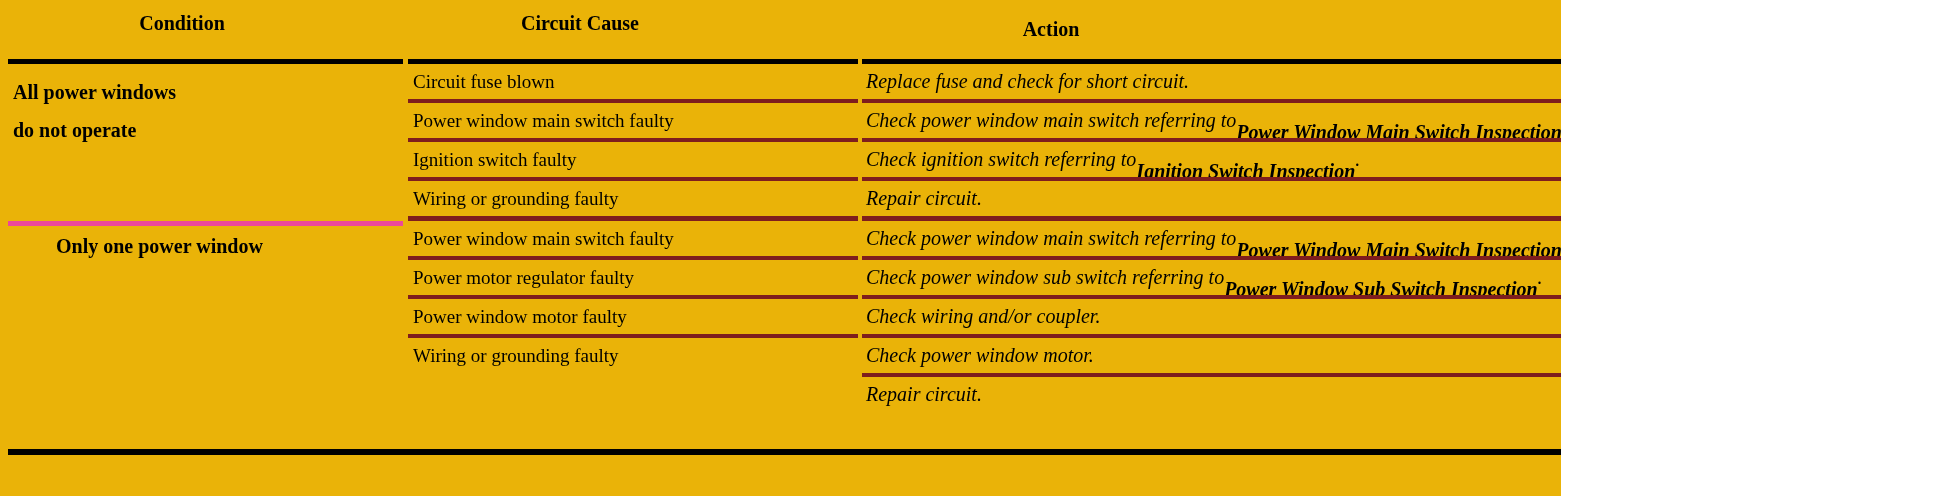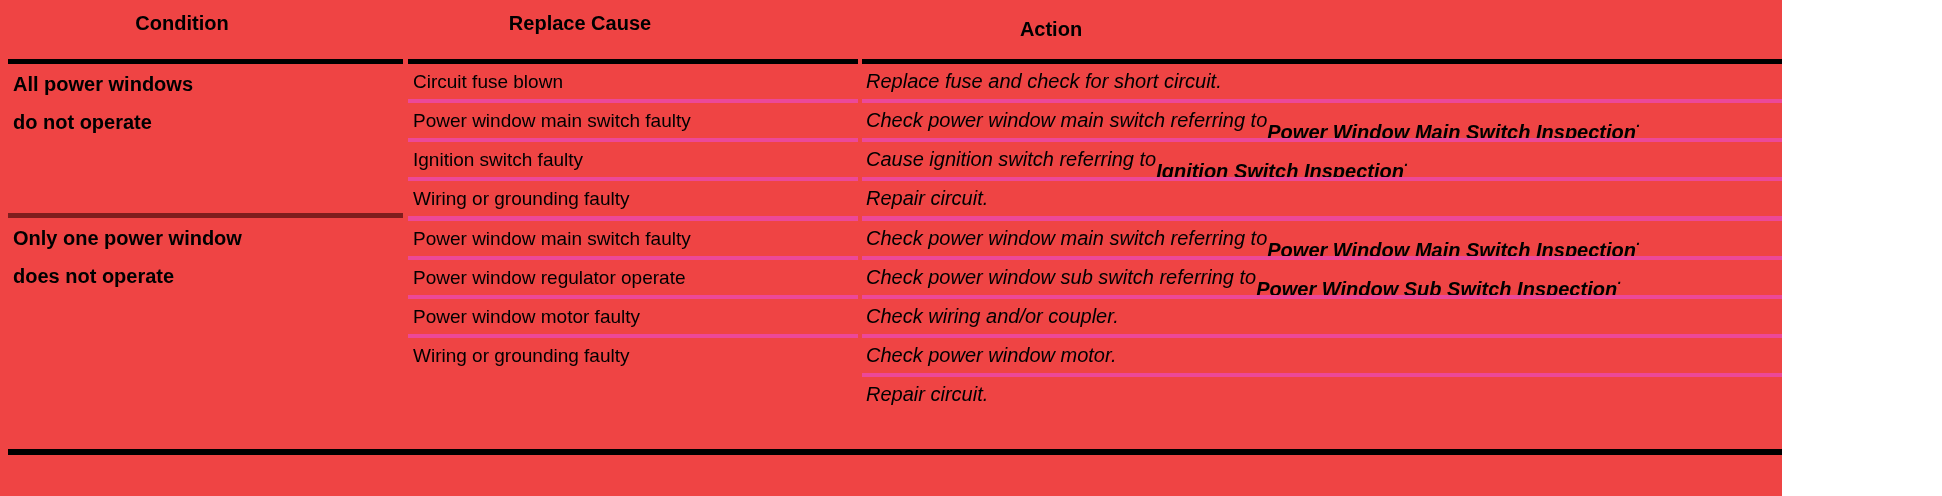--- a/index.html
+++ b/index.html
@@ -1,87 +1,86 @@
 <!DOCTYPE html>
 <html><head>
 <meta charset="utf-8">
 <style>
   html,body{margin:0;padding:0;background:#fff;}
-  #page{position:relative;width:1782px;height:496px;background:#ef4444;overflow:hidden;
-        font-family:Liberation Sans, sans-serif;color:#000;}
+  #page{position:relative;width:1561px;height:496px;background:#eab308;overflow:hidden;
+        font-family:Liberation Serif, serif;color:#000;}
 
   
   .colhead{position:absolute;transform:translateX(-50%);font-size:20px;font-weight:bold;white-space:nowrap;}
 
   
   .col{position:absolute;top:59px;border-top:5px solid #000;box-sizing:content-box;}
   #col-condition{left:8px;width:395px;}
   #col-cause{left:408px;width:450px;}
   #col-action{left:862px;width:1031px;}
 
   
   .cond-group{box-sizing:border-box;padding:1px 0 0 5px;font-weight:bold;font-size:20px;line-height:38px;}
-  .cond-group.g1{height:154px;border-bottom:5px solid #7f1d1d;}
-  .cond-group.g2{height:231px;}
+  .cond-group.g1{height:154px;border-bottom:5px solid #ec4899;margin-top:8px;}
+  .cond-group.g2{height:231px;margin-left:43px;}
   .cond-line{white-space:nowrap;}
 
   
-  .row{box-sizing:content-box;height:35px;border-bottom:4px solid #ec4899;
+  .row{box-sizing:content-box;height:35px;border-bottom:4px solid #7f1d1d;
        display:flex;align-items:center;white-space:nowrap;overflow:hidden;}
   .row.sep{border-bottom-width:5px;}
   .row.last{border-bottom:none;}
   .cause-row{font-size:19px;padding-left:5px;}
   .action-row{font-size:20px;font-style:italic;padding-left:4px;}
   .xref{font-weight:bold;text-decoration:underline;text-decoration-thickness:2px;text-underline-offset:4px;margin-top:23px;}
 
   
   #bottom-rule{position:absolute;left:8px;top:449px;width:1885px;height:6px;background:#000;}
 </style>
 </head>
 <body>
 
 <div id="page">
 
   <div class="colhead" style="left:182px;top:12px">Condition</div>
-  <div class="colhead" style="left:580px;top:12px">Replace Cause</div>
+  <div class="colhead" style="left:580px;top:12px">Circuit Cause</div>
   <div class="colhead" style="left:1051px;top:18px">Action</div>
 
   <div class="col" id="col-condition">
     <div class="cond-group g1">
       <div class="cond-line">All power windows</div>
       <div class="cond-line">do not operate</div>
     </div>
     <div class="cond-group g2">
       <div class="cond-line">Only one power window</div>
-      <div class="cond-line">does not operate</div>
     </div>
   </div>
 
   <div class="col" id="col-cause">
     <div class="row cause-row">Circuit fuse blown</div>
     <div class="row cause-row">Power window main switch faulty</div>
     <div class="row cause-row">Ignition switch faulty</div>
     <div class="row cause-row sep">Wiring or grounding faulty</div>
     <div class="row cause-row">Power window main switch faulty</div>
-    <div class="row cause-row">Power window regulator operate</div>
+    <div class="row cause-row">Power motor regulator faulty</div>
     <div class="row cause-row">Power window motor faulty</div>
     <div class="row cause-row last">Wiring or grounding faulty</div>
   </div>
 
   <div class="col" id="col-action">
     <div class="row action-row">
       <span>Replace fuse and check for short circuit.</span>
     </div>
     <div class="row action-row">
       <span>Check power window main switch referring to </span>
         <span class="xref">Power Window Main Switch Inspection</span>
         <span>.</span>
     </div>
     <div class="row action-row">
-      <span>Cause ignition switch referring to </span>
+      <span>Check ignition switch referring to </span>
         <span class="xref">Ignition Switch Inspection</span>
         <span>.</span>
     </div>
     <div class="row action-row sep">
       <span>Repair circuit.</span>
     </div>
     <div class="row action-row">
       <span>Check power window main switch referring to </span>
         <span class="xref">Power Window Main Switch Inspection</span>
         <span>.</span>

